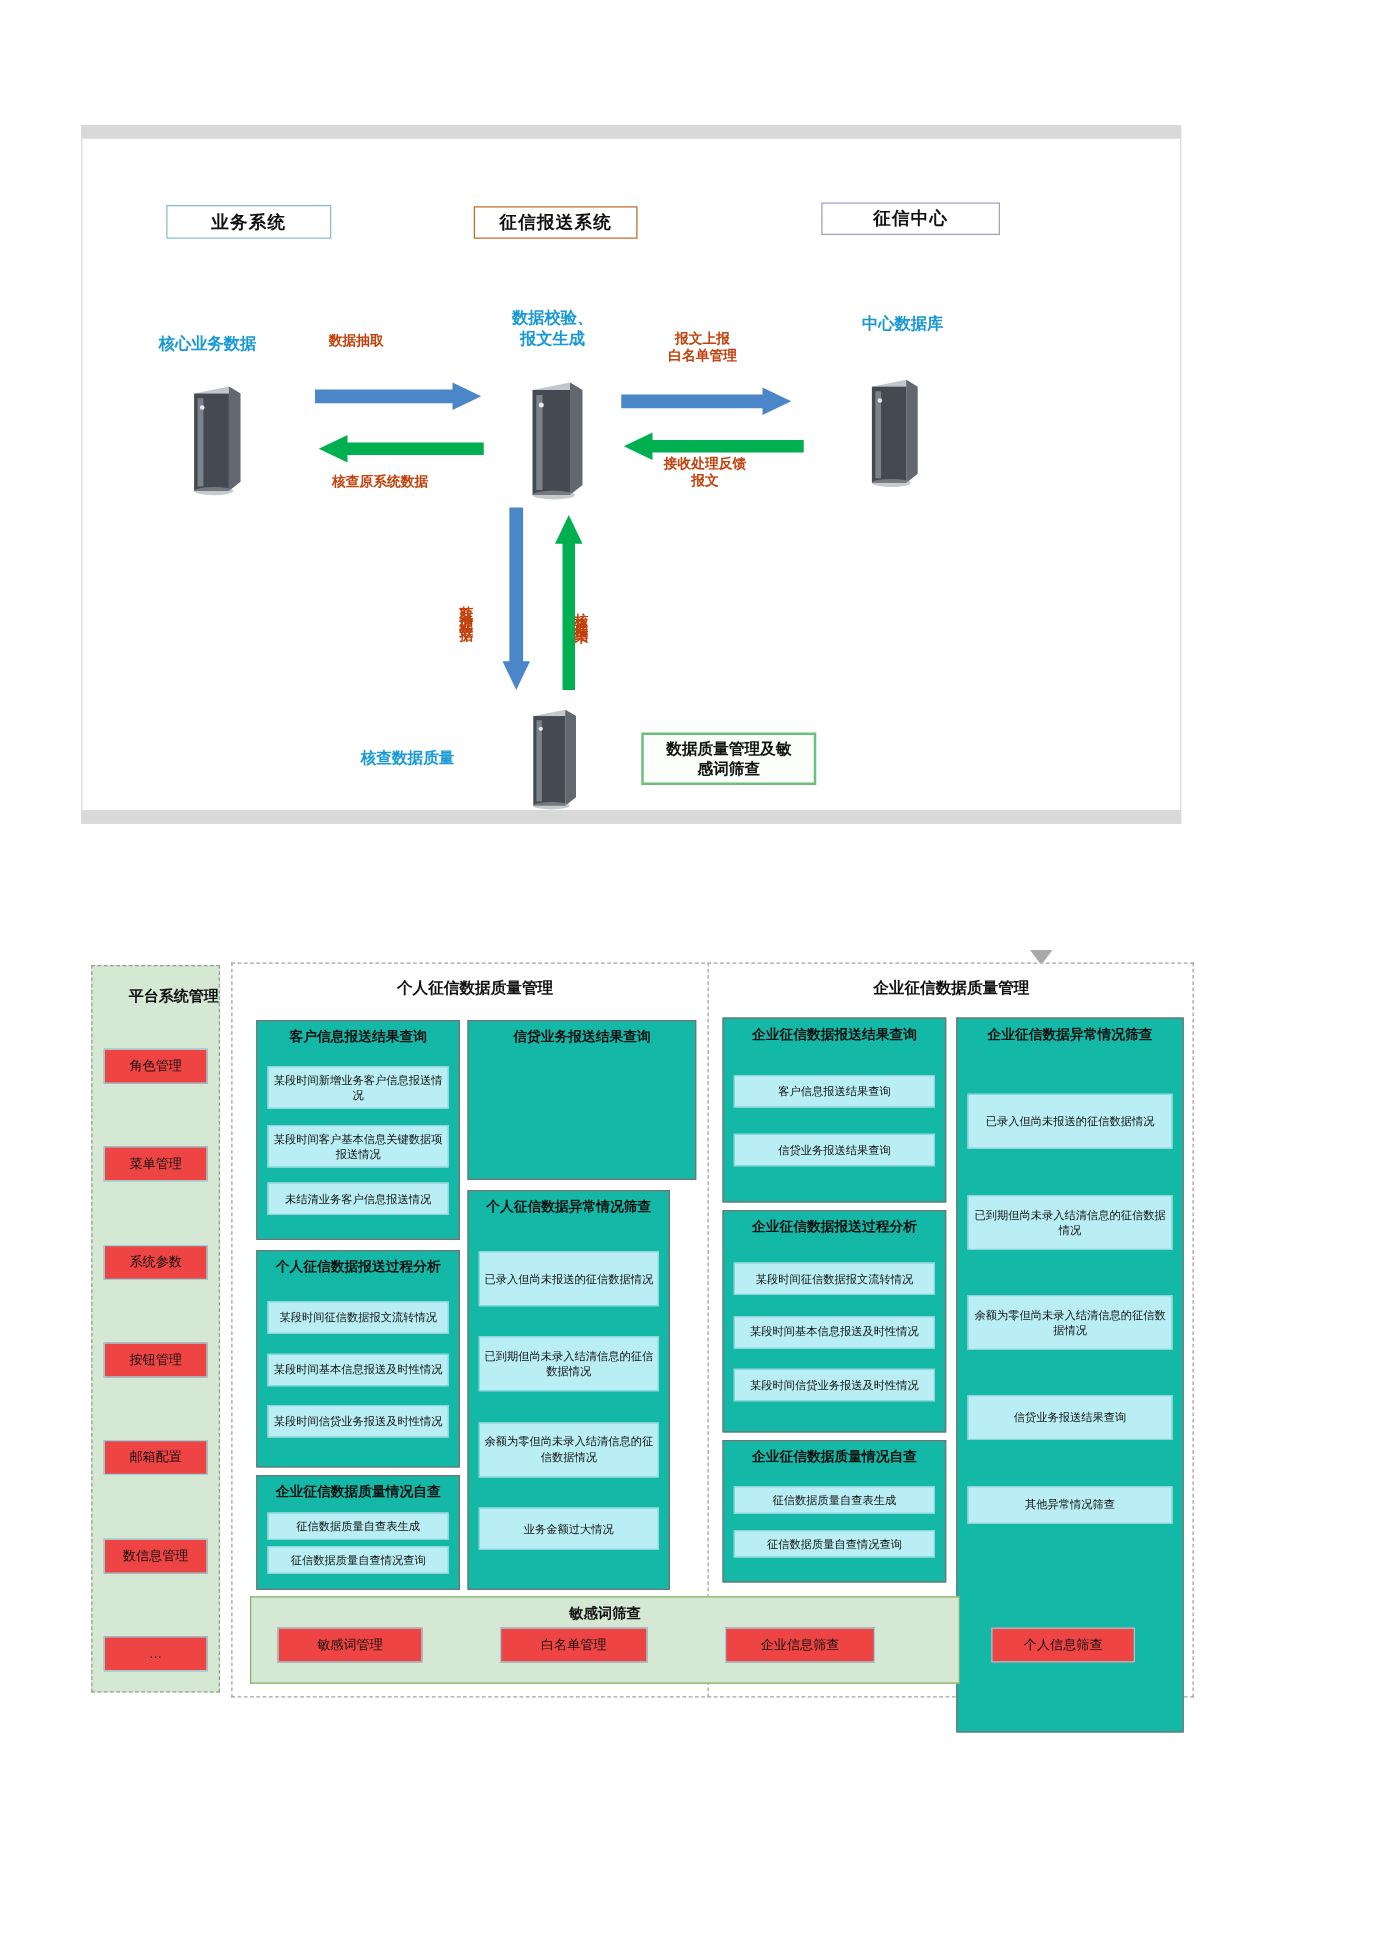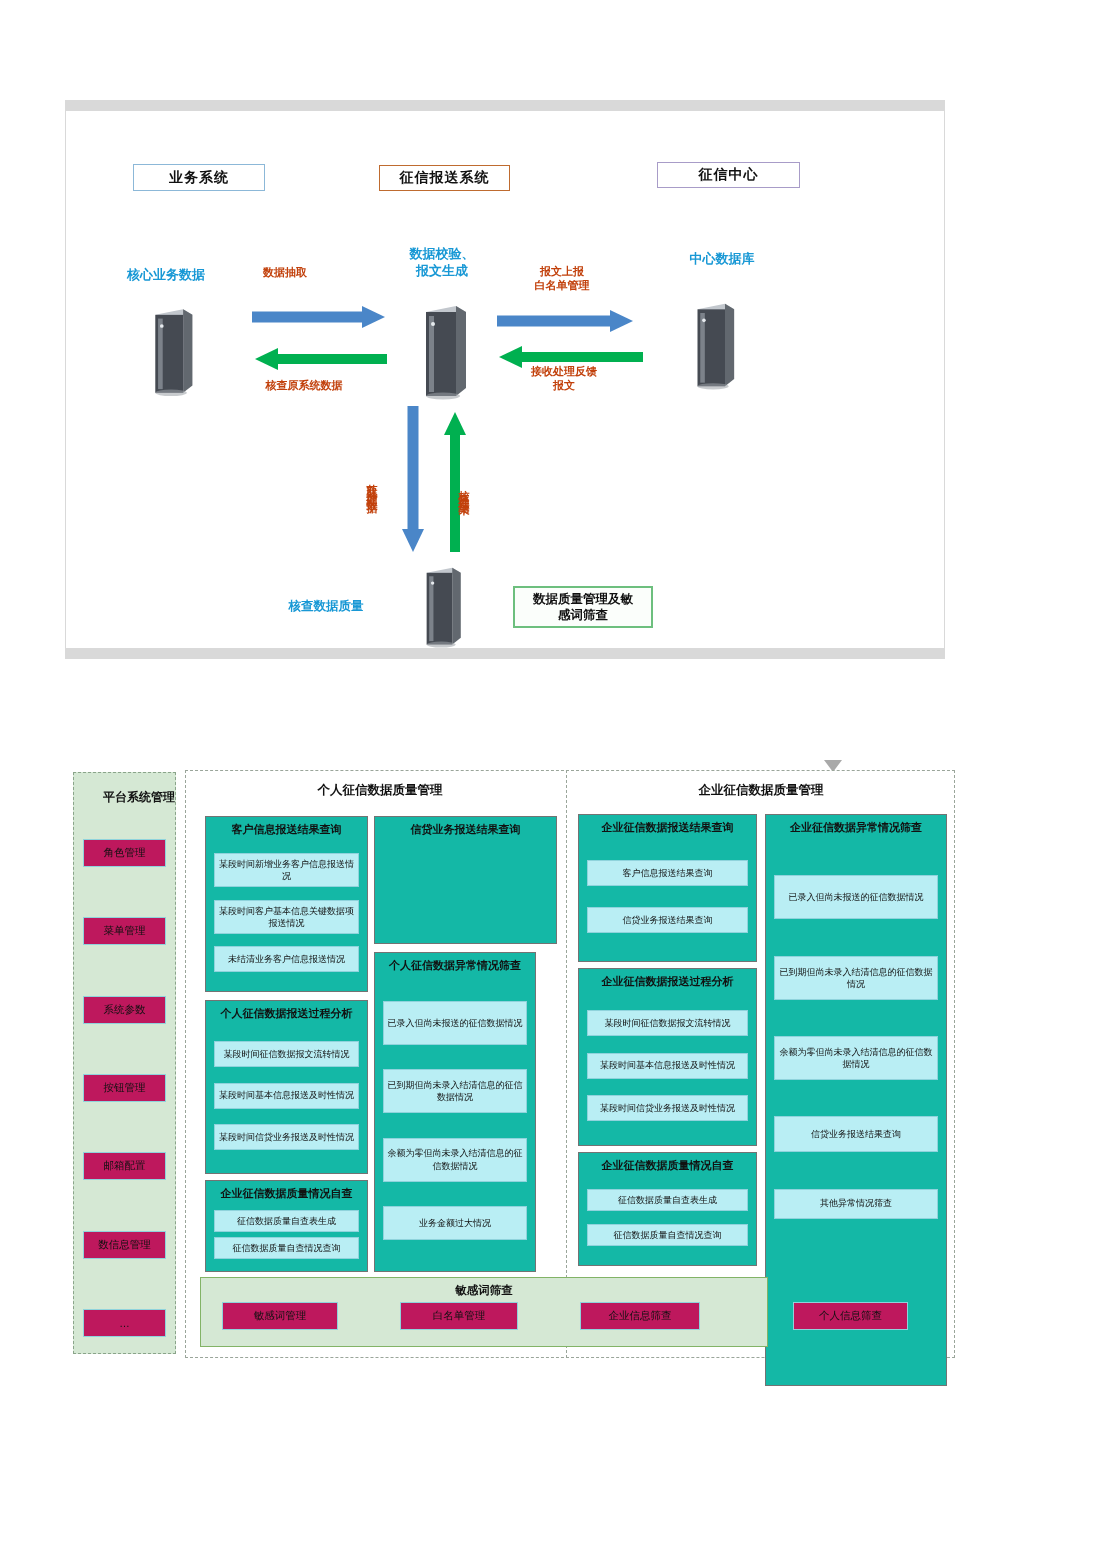--- a/index.html
+++ b/index.html
@@ -21,21 +21,21 @@
                  border:2px solid #6dbf7e; display:flex; align-items:center; justify-content:center;
                  font-weight:bold; font-size:12.5px; text-align:center; }
   .server { position:absolute; }
 
   
   .sidebar { position:absolute; left:73px; top:772px; width:103px; height:582px;
              background:#d5e8d4; border:1px dashed #8aa48a; }
   .sidebar-title { padding-top:16px; text-align:right; font-weight:bold; font-size:12px; }
   .sidebar-items { position:absolute; left:9px; right:9px; top:66px; bottom:16px;
                    display:flex; flex-direction:column; justify-content:space-between; }
-  .cyan { background:#be185d; border:1px solid #8fd3dc; font-size:10.5px; text-align:center;
+  .cyan { background:#ef4444; border:1px solid #8fd3dc; font-size:10.5px; text-align:center;
           display:flex; align-items:center; justify-content:center; }
   .sidebar-items .cyan { height:28px; }
 
   .main-box { position:absolute; left:185px; top:770px; width:770px; height:588px;
               border:1px dashed #9aa59a; background:#fff; }
   .divider { position:absolute; left:566px; top:770px; height:588px; width:0; border-left:1px dashed #9aa59a; }
   .section-title { position:absolute; font-weight:bold; font-size:12.5px; text-align:center; }
 
   .group { position:absolute; background:#14b8a6; border:1px solid #737373; display:flex; flex-direction:column; }
   .gtitle { font-weight:bold; font-size:11px; text-align:center; padding:5px 2px 2px; }

